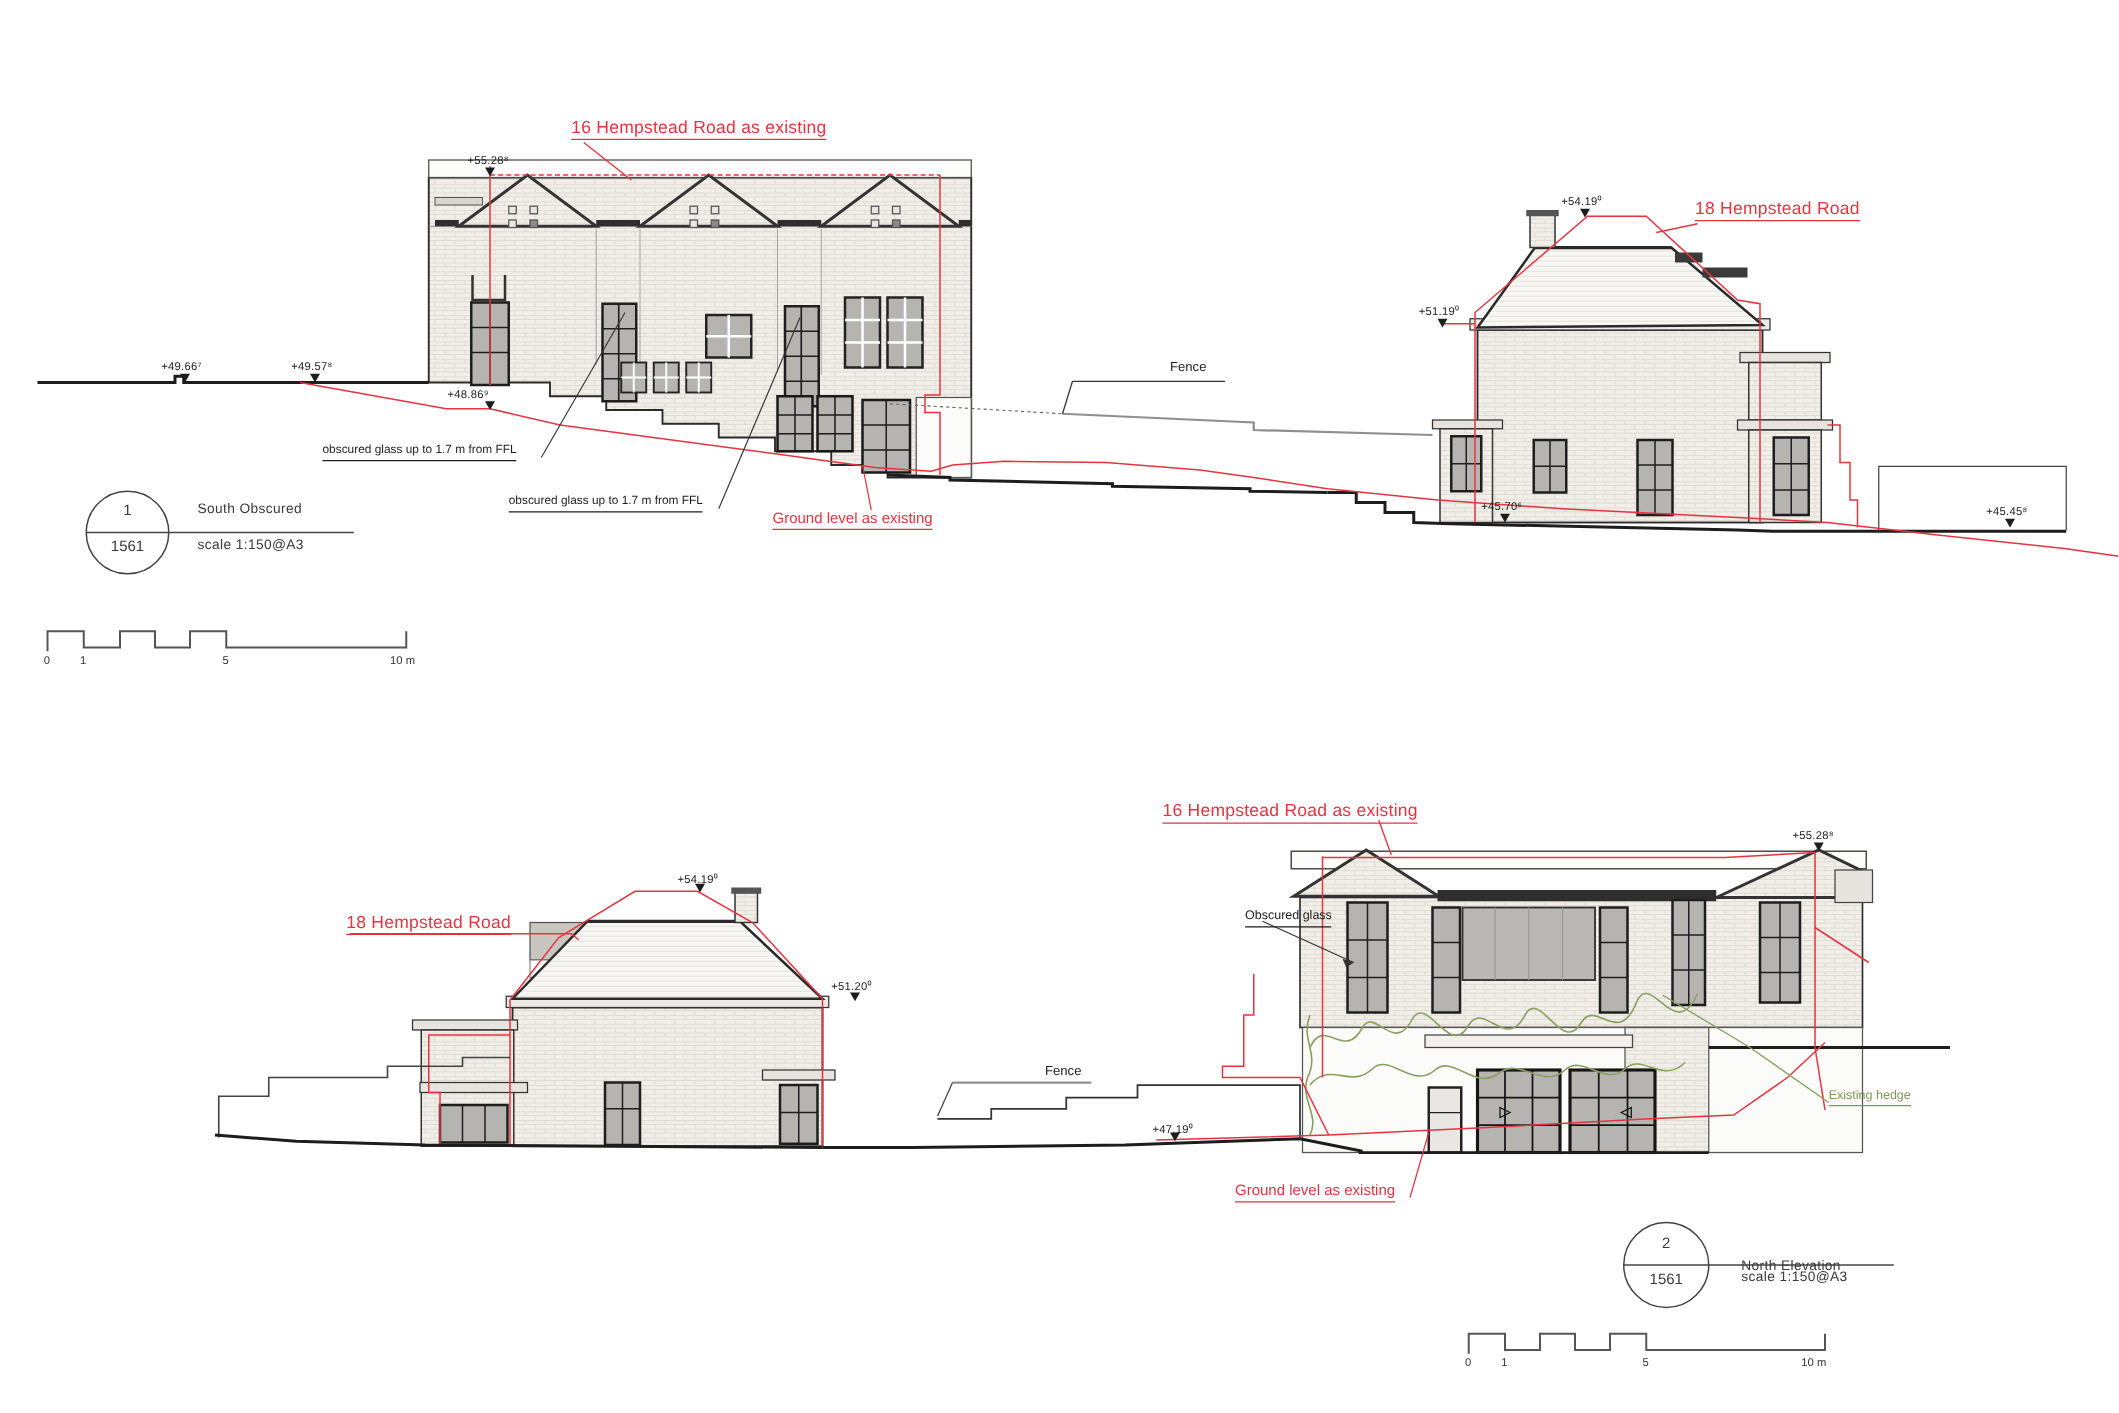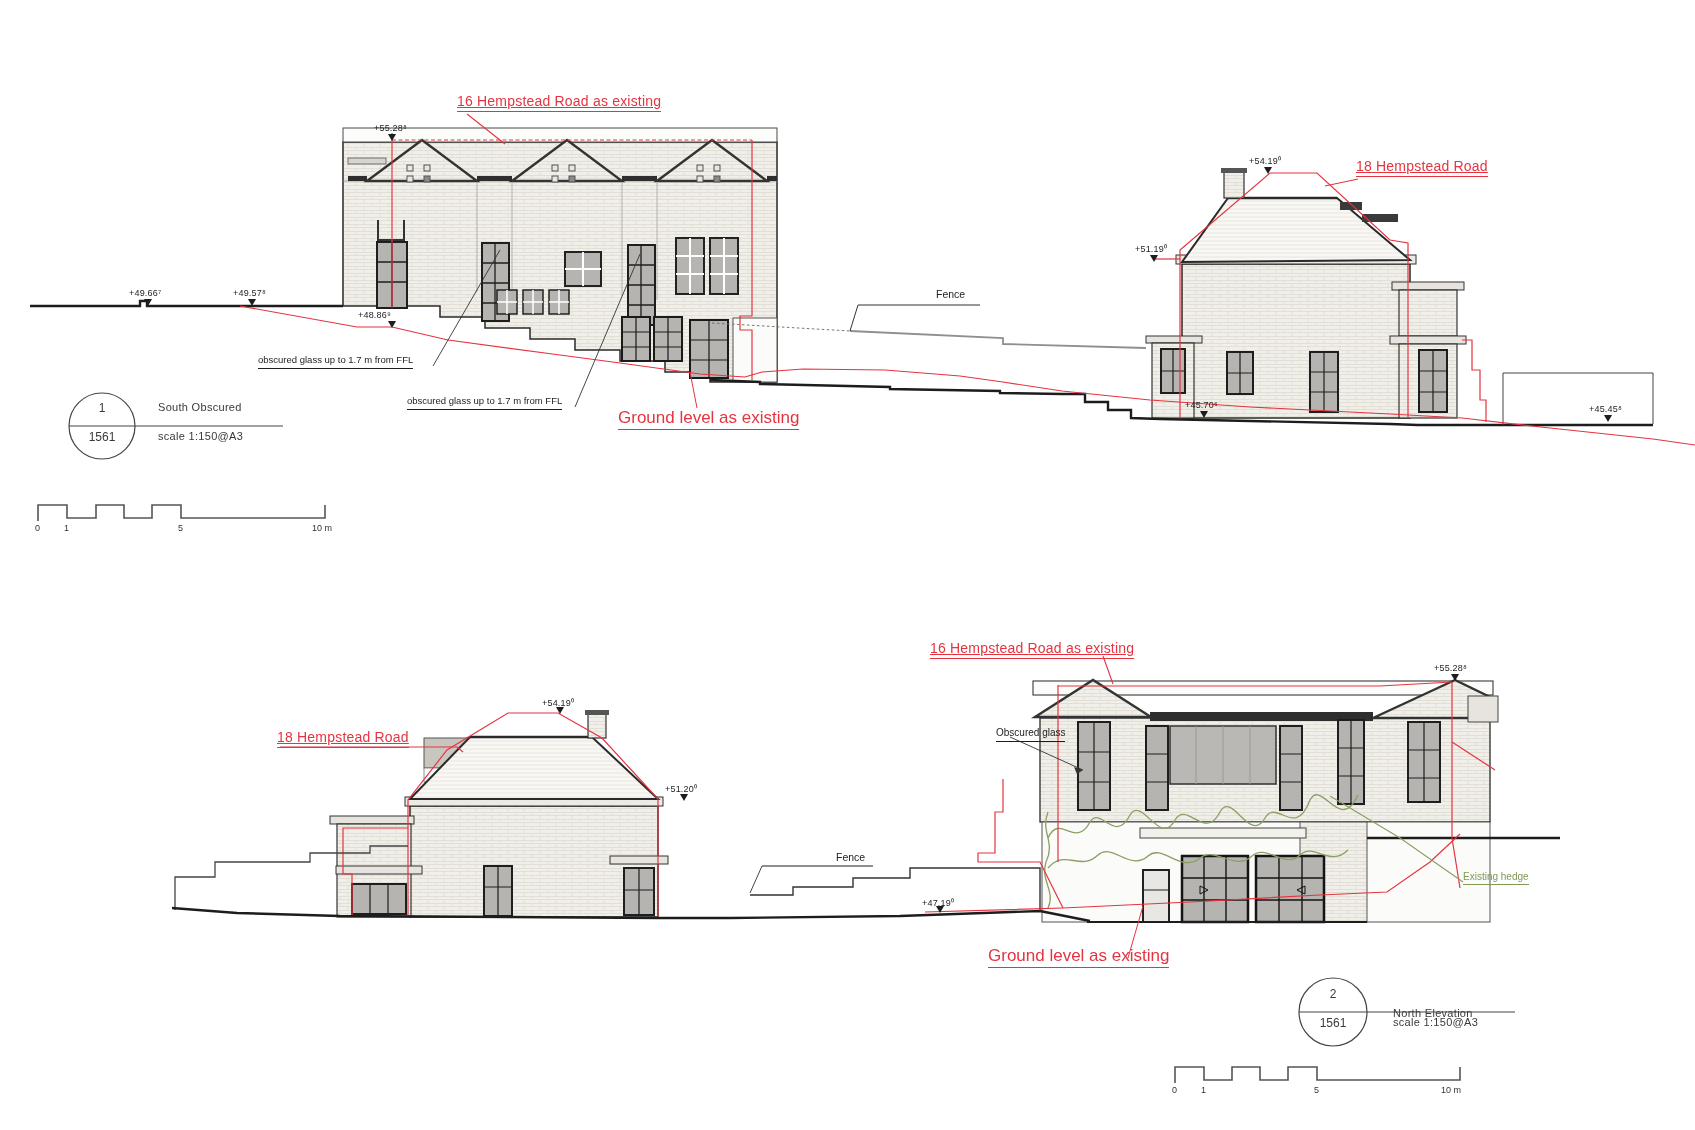--- a/index.html
+++ b/index.html
@@ -5,27 +5,27 @@
   html,body{margin:0;padding:0;background:#ffffff;}
   #sheet{
     position:relative;width:1695px;height:1130px;background:#fff;overflow:hidden;
     font-family:"Liberation Sans", sans-serif;color:#2a2a2a;
   }
   #sheet svg{position:absolute;left:0;top:0;}
   .lbl{position:absolute;white-space:nowrap;line-height:1.15;}
   .lvl{font-size:9px;color:#1d1d1d;letter-spacing:.2px;text-align:right;}
   .ann{font-size:9.5px;color:#1d1d1d;}
   .ann-u{border-bottom:1px solid #1d1d1d;padding-bottom:2px;}
-  .red-label{font-size:14px;color:#e53440;border-bottom:1.3px solid #e53440;padding-bottom:2px;letter-spacing:.2px;text-decoration:underline;}
+  .red-label{font-size:14px;color:#e53440;border-bottom:1.3px solid #e53440;padding-bottom:2px;letter-spacing:.2px;}
   .green-label{font-size:10px;color:#7f9a55;border-bottom:1px solid #7f9a55;padding-bottom:1px;}
   .fence{font-size:10.5px;color:#222;}
   .tb-name{font-size:11px;color:#3a3a3a;letter-spacing:.3px;}
   .tb-num{font-size:12px;color:#3a3a3a;text-align:center;}
   .sb{font-size:9px;color:#333;}
-  .ground-red{font-size:17px;color:#e53440;border-bottom:1.2px solid #e53440;padding-bottom:1px;}
+  .ground-red{font-size:12px;color:#e53440;border-bottom:1.2px solid #e53440;padding-bottom:1px;}
 </style>
 </head>
 <body>
 
 <div id="sheet">
 
 <svg width="1695" height="1130" viewBox="0 0 1695 1130">
   <defs>
     <pattern id="brick" width="16" height="7" patternUnits="userSpaceOnUse">
       <rect width="16" height="7" fill="#f1efe9"></rect>

